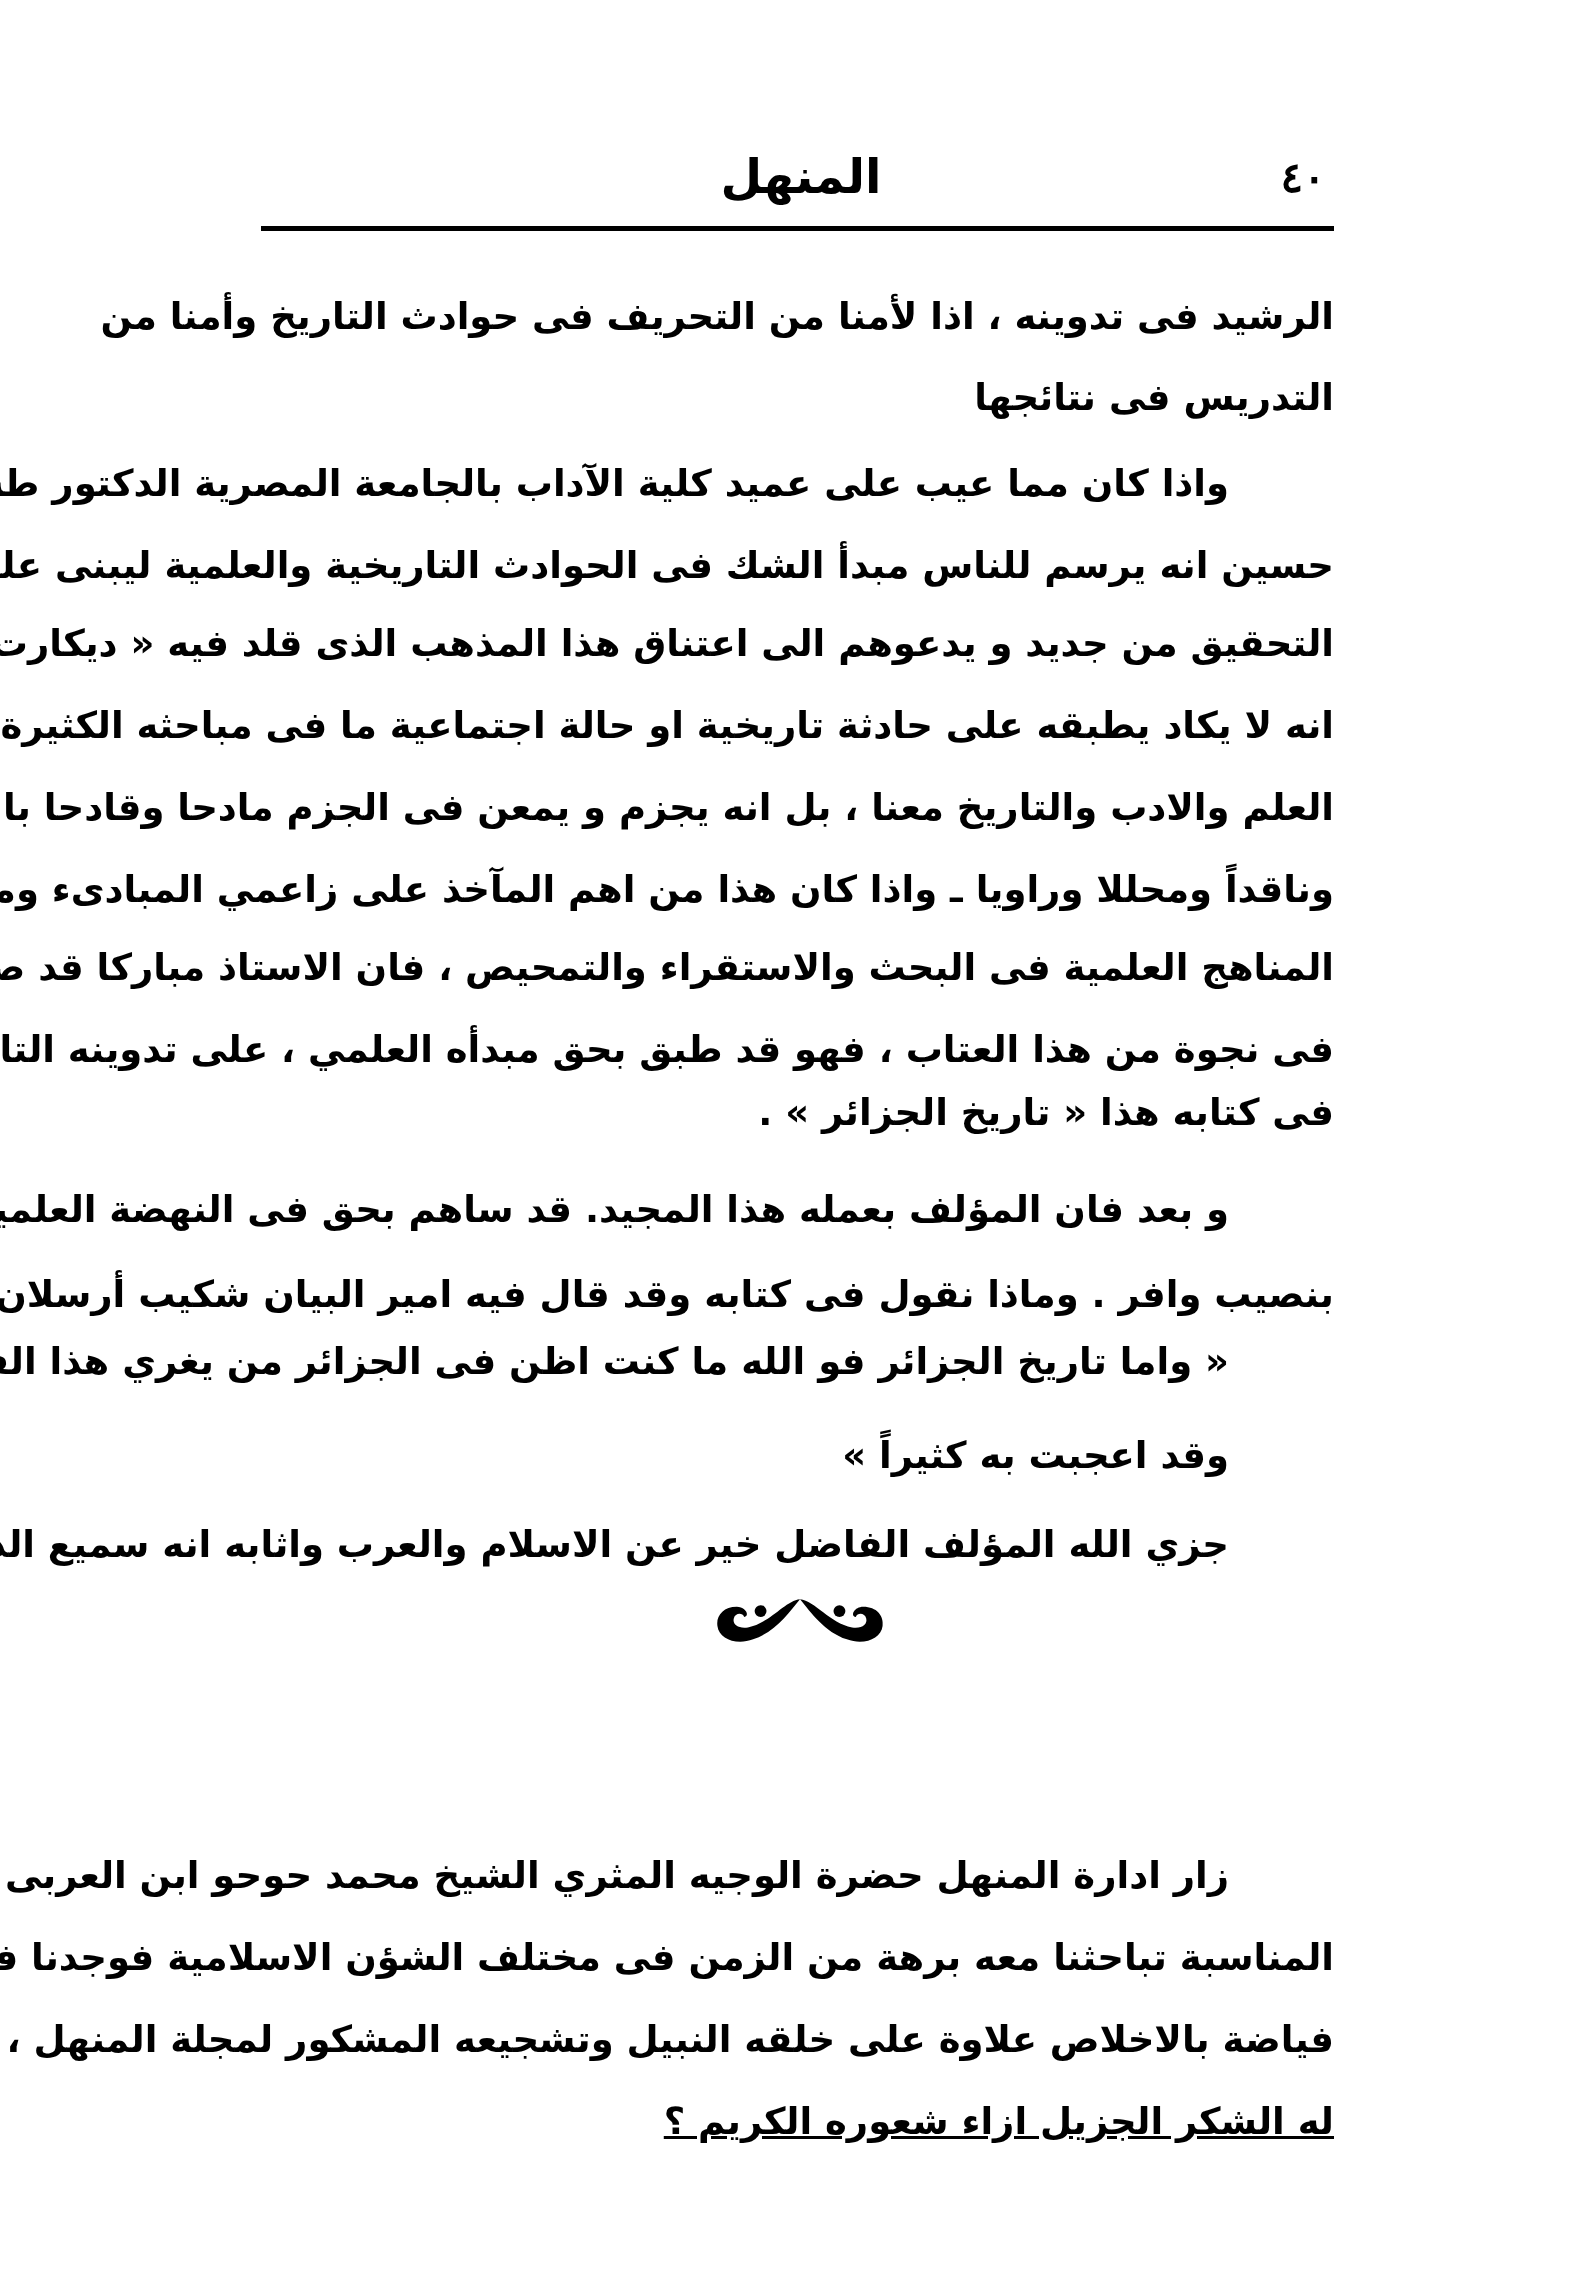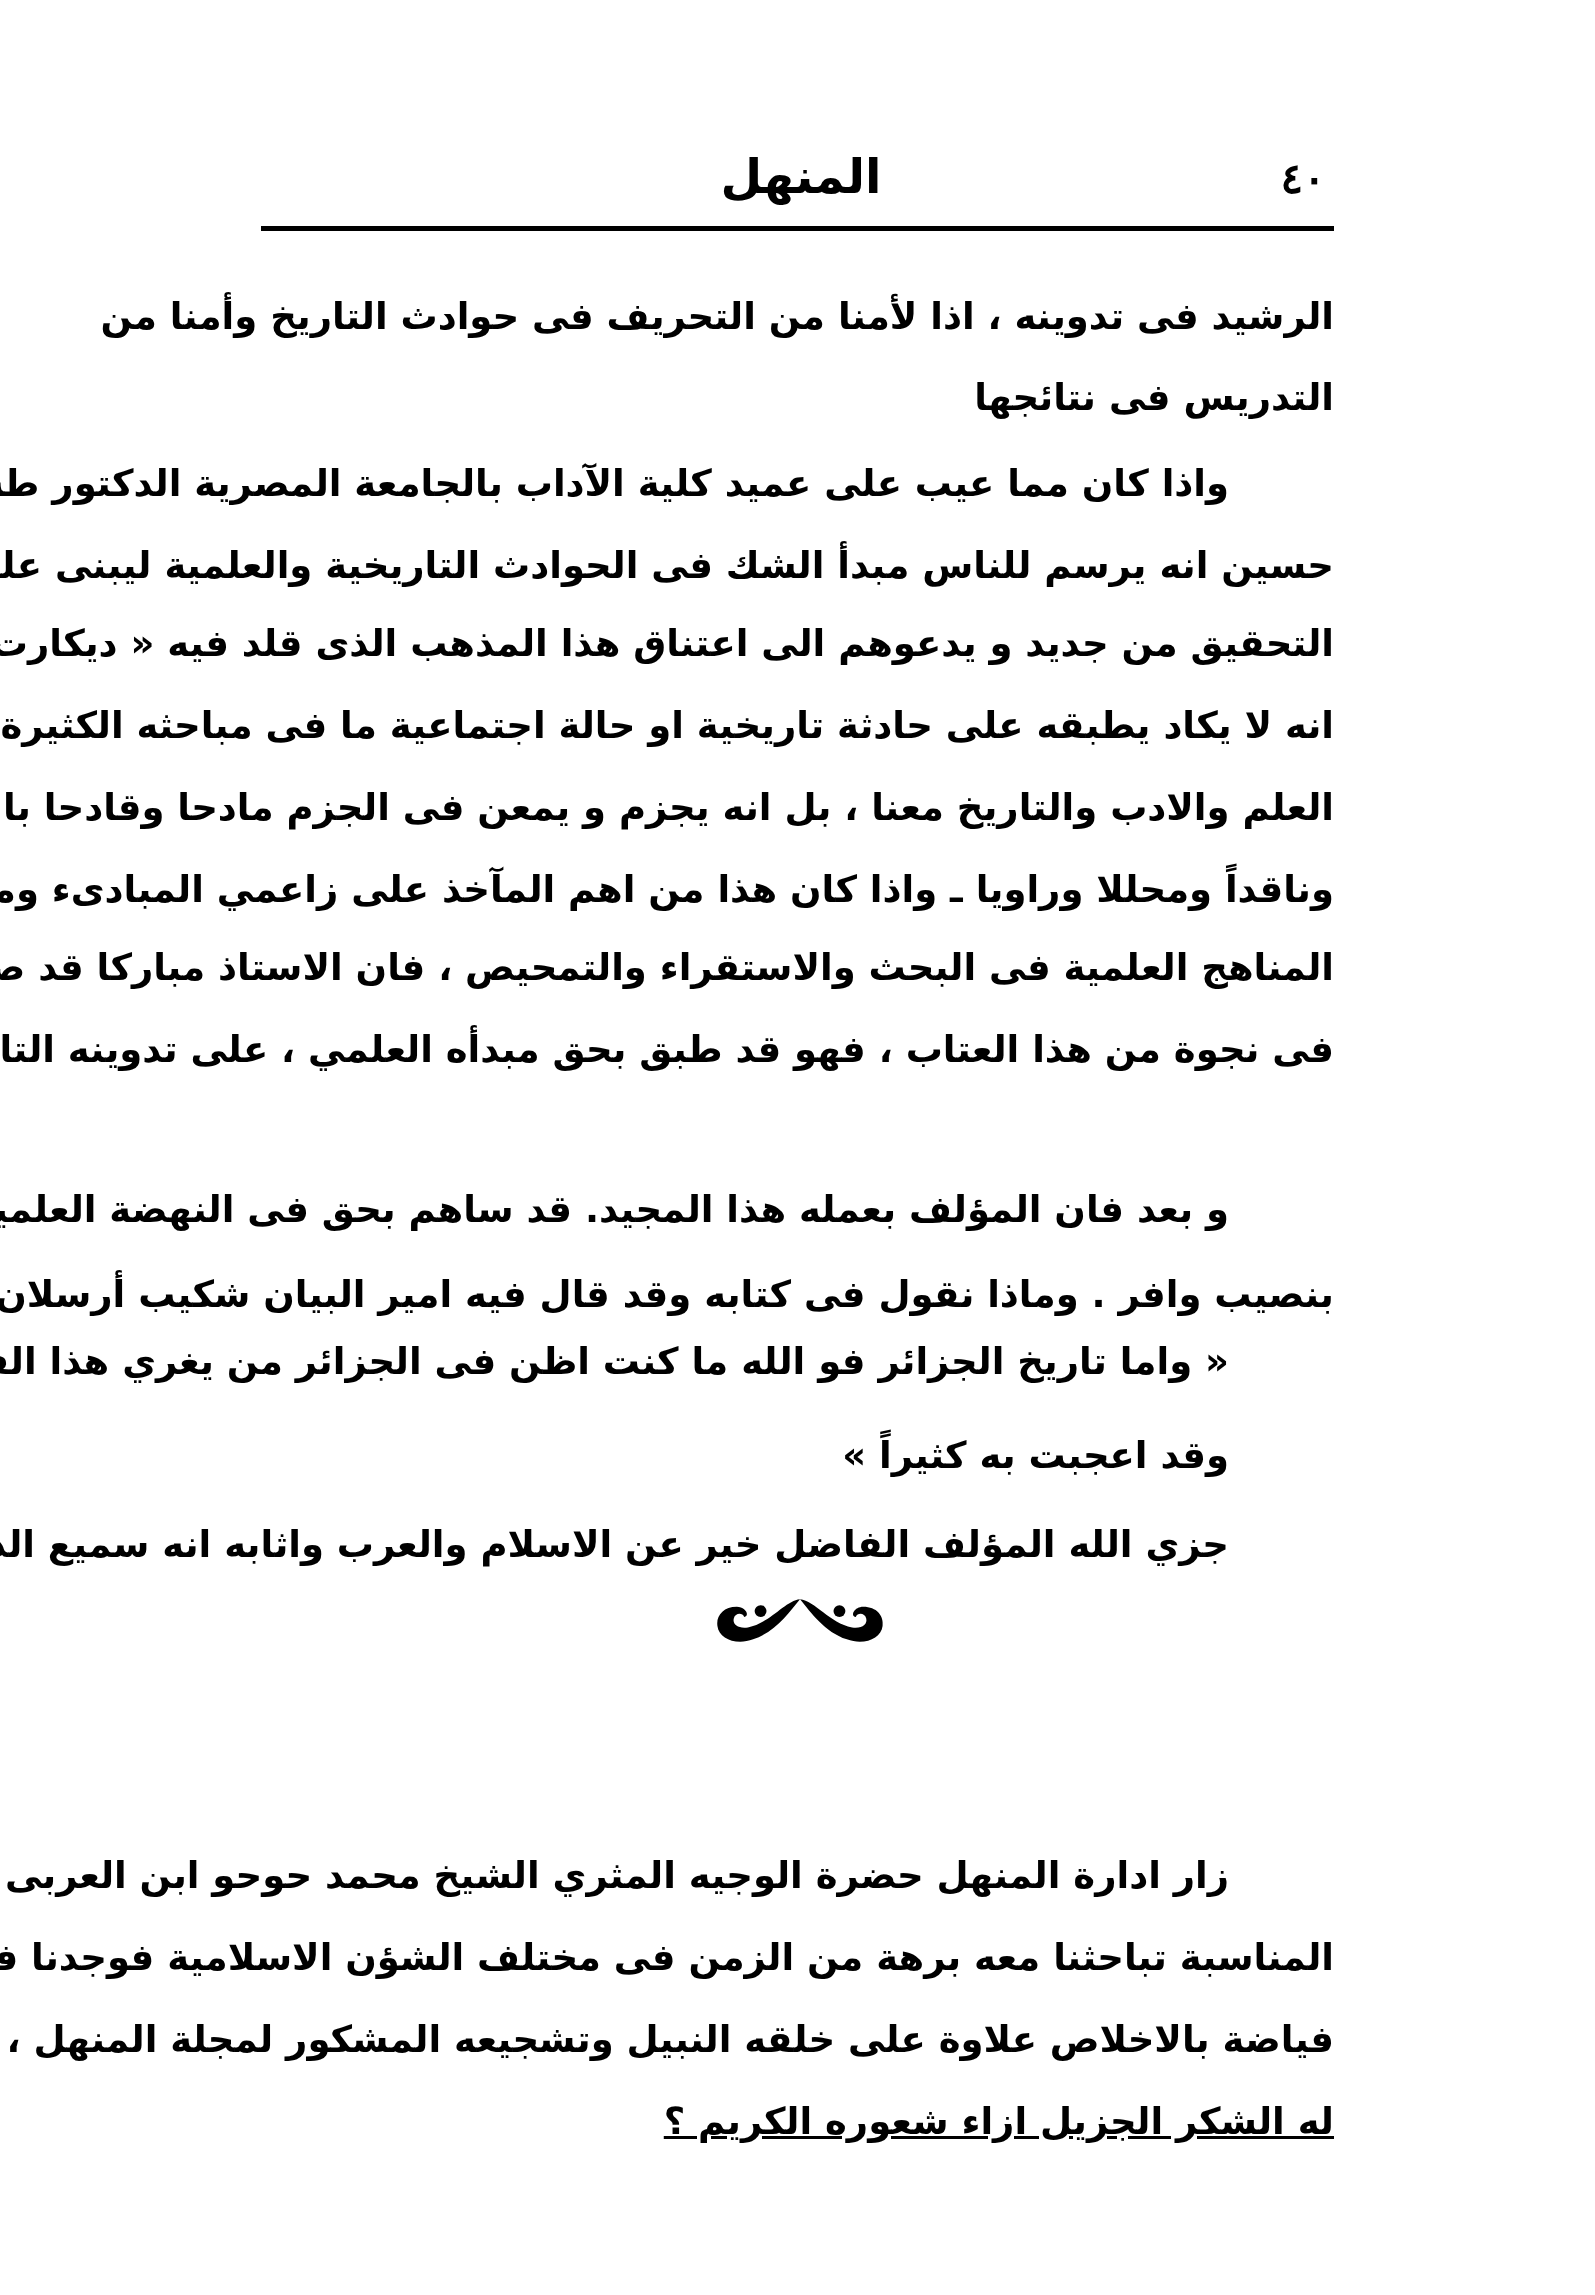--- a/index.html
+++ b/index.html
@@ -29,21 +29,21 @@
       height: 67px;
       direction: rtl;
     }
     .page-number {
       position: absolute;
       right: 7.4px;
       top: 0;
       font-size: 42px;
       font-weight: bold;
       line-height: 67px;
-      font-family: Liberation Sans, sans-serif;
+      font-family: Liberation Serif, serif;
     }
     .running-title {
       position: absolute;
       left: 8px; right: 0;
       text-align: center;
       top: -6px;
       font-size: 48px;
       font-weight: bold;
       line-height: 74px;
     }
@@ -111,20 +111,21 @@
   <div class="line last" style="top:368px;">التدريس فى نتائجها</div>
 
   <div class="line indent" style="top:454px;">واذا كان مما عيب على عميد كلية الآداب بالجامعة المصرية الدكتور طه</div>
   <div class="line" style="top:536px;">حسين انه يرسم للناس مبدأ الشك فى الحوادث التاريخية والعلمية ليبنى عليه علالى</div>
   <div class="line" style="top:614px;">التحقيق من جديد و يدعوهم الى اعتناق هذا المذهب الذى قلد فيه « ديكارت » حالاً</div>
   <div class="line" style="top:696px;">انه لا يكاد يطبقه على حادثة تاريخية او حالة اجتماعية ما فى مباحثه الكثيرة فى ميادين</div>
   <div class="line" style="top:778px;">العلم والادب والتاريخ معنا ، بل انه يجزم و يمعن فى الجزم مادحا وقادحا باحثا</div>
   <div class="line" style="top:860px;">وناقداً ومحللا وراويا ـ واذا كان هذا من اهم المآخذ على زاعمي المبادىء ومقررى</div>
   <div class="line" style="top:938px;">المناهج العلمية فى البحث والاستقراء والتمحيص ، فان الاستاذ مباركا قد صار</div>
   <div class="line" style="top:1020px;">فى نجوة من هذا العتاب ، فهو قد طبق بحق مبدأه العلمي ، على تدوينه التاريخى</div>
+  <div class="line last" style="top:1083px;">فى كتابه هذا « تاريخ الجزائر » .</div>
 
   <div class="line indent" style="top:1180px;">و بعد فان المؤلف بعمله هذا المجيد. قد ساهم بحق فى النهضة العلمية الحاضرة</div>
   <div class="line" style="top:1265px;">بنصيب وافر . وماذا نقول فى كتابه وقد قال فيه امير البيان شكيب أرسلان :</div>
 
   <div class="line indent" style="top:1332px;">« واما تاريخ الجزائر فو الله ما كنت اظن فى الجزائر من يغري هذا الفرى</div>
   <div class="line last indent" style="top:1418px;margin-top:8px;">وقد اعجبت به كثيراً »</div>
 
   <div class="line last indent" style="top:1515px;">جزي الله المؤلف الفاضل خير عن الاسلام والعرب واثابه انه سميع الدعاء</div>
 
   <svg class="ornament" viewBox="0 0 250 80" xmlns="http://www.w3.org/2000/svg">

